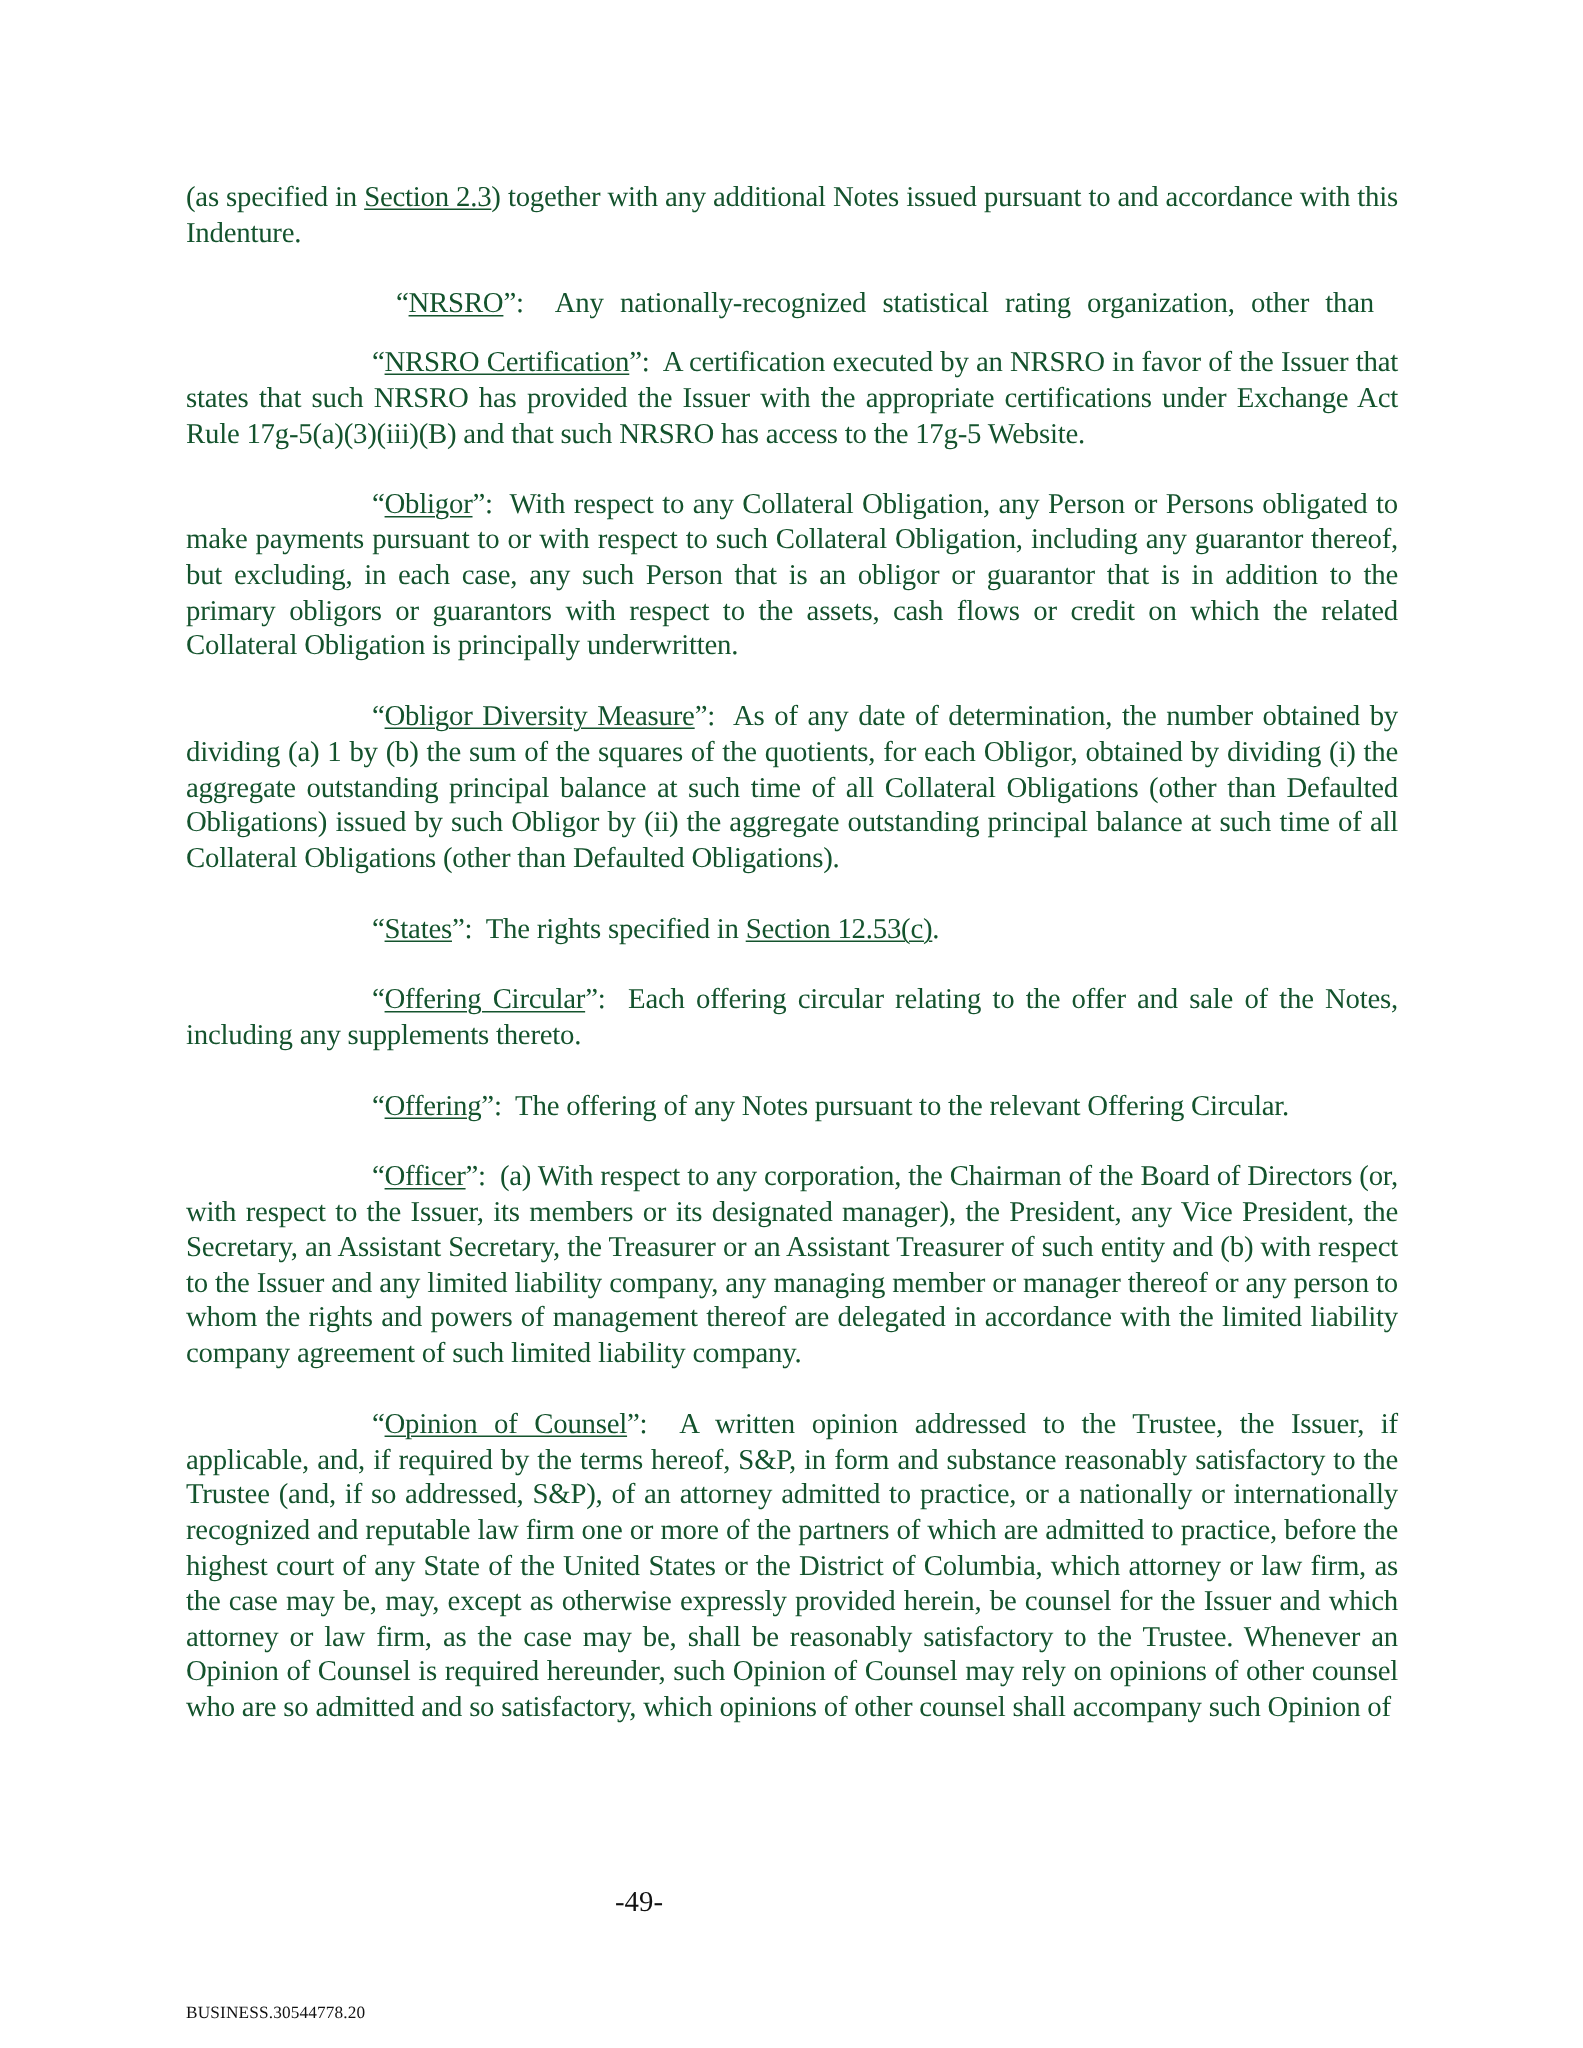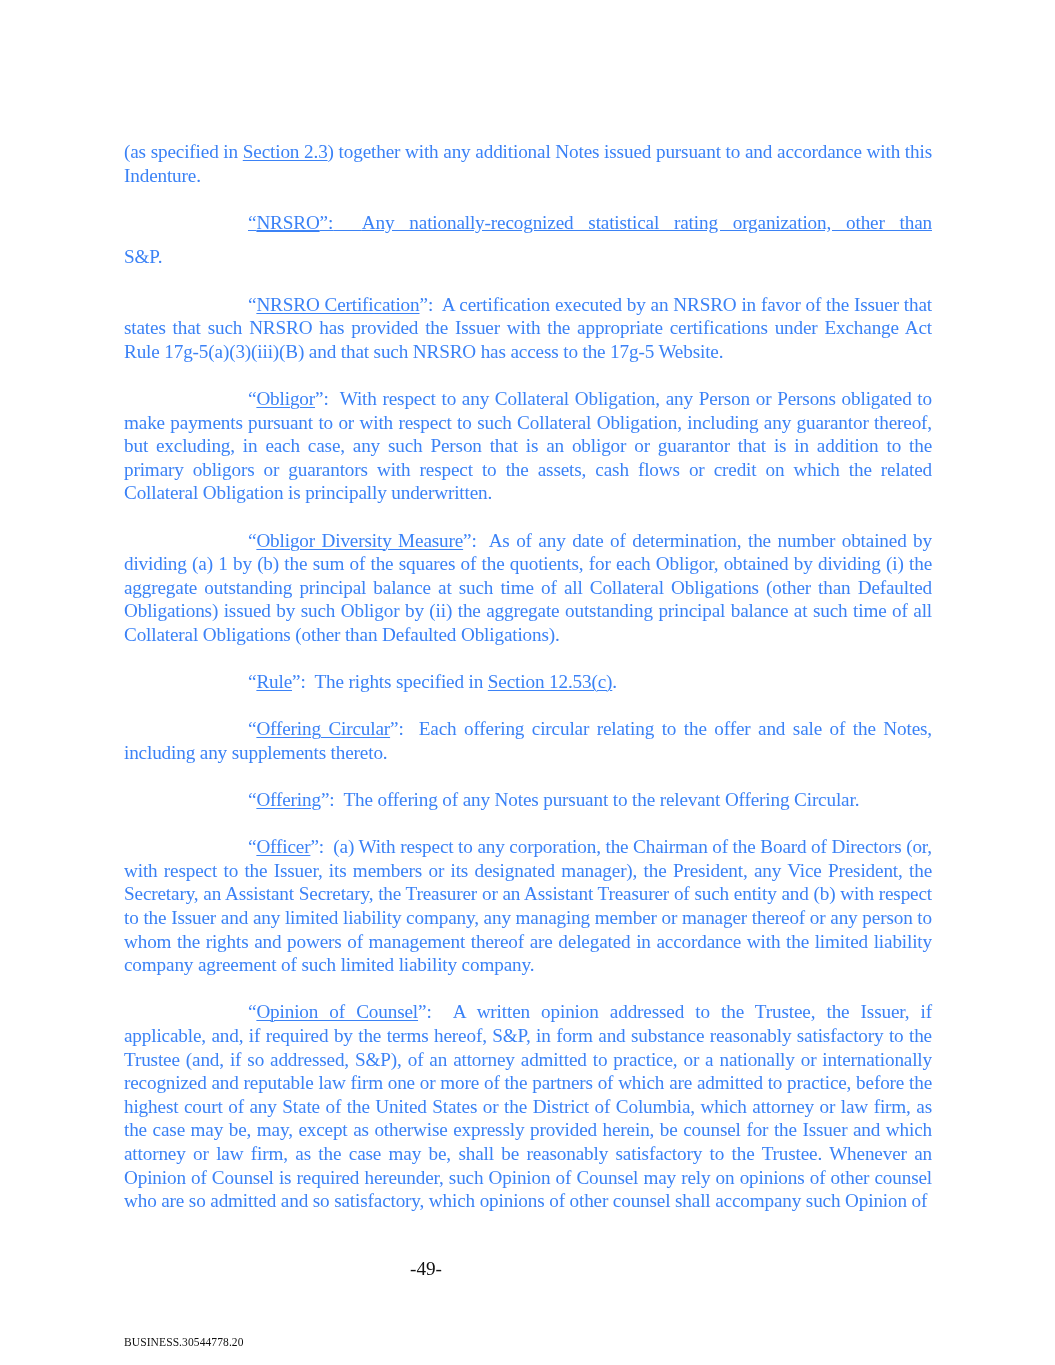--- a/index.html
+++ b/index.html
@@ -1,53 +1,52 @@
 <!DOCTYPE html>
 <html><head>
 <meta charset="utf-8">
 <style>
   html, body { margin: 0; padding: 0; background: #ffffff; }
   body { width: 1055px; height: 1365px; position: relative; overflow: hidden; }
   .page {
-    position: absolute; left: 124px; top: 140px; width: 808px;
+    position: absolute; left: 124px; top: 120px; width: 808px;
     font-family: "Liberation Serif", serif; font-size: 19.2px; line-height: 23.6px;
-    color: #3b82f6; text-align: justify; letter-spacing: -0.15px;
+    color: #14532d; text-align: justify; letter-spacing: -0.15px;
   }
   .para { margin: 0 0 23.6px 0; }
   .para.def { text-indent: 124px; }
   .para.last { margin-bottom: 16px; }
   .u { text-decoration: underline; text-underline-offset: 2px; text-decoration-thickness: 1px; }
-  .nrsro-para { margin: 0; text-indent: 124px; text-align-last: justify; text-decoration: underline; }
+  .nrsro-para { margin: 16px; text-indent: 124px; text-align-last: justify; }
   .nrsro-tail { margin: 0 0 23.6px 0; padding-top: 11px; }
   .page-number {
     position: absolute; left: 0; width: 852px; top: 1258px; text-align: center;
     font-family: "Liberation Serif", serif; font-size: 19.2px; color: #111111;
   }
   .doc-id {
     position: absolute; left: 124px; top: 1336px;
     font-family: "Liberation Serif", serif; font-size: 11.5px; color: #111111; letter-spacing: 0.1px;
   }
 </style>
 </head>
 <body>
 
 <div class="page">
 
   <p class="para"><span>(as specified in </span><span class="u">Section 2.3</span><span>) together with any additional Notes issued pursuant to and accordance with this Indenture.</span></p>
 
   <p class="nrsro-para"><span>“</span><span class="u">NRSRO</span><span>”:</span>&nbsp; <span>Any nationally-recognized statistical rating organization, other than</span></p>
-  <p class="nrsro-tail">S&amp;P.</p>
 
   <p class="para def"><span>“</span><span class="u">NRSRO Certification</span><span>”:</span>&nbsp; <span>A certification executed by an NRSRO in favor of the Issuer that states that such NRSRO has provided the Issuer with the appropriate certifications under Exchange Act Rule 17g-5(a)(3)(iii)(B) and that such NRSRO has access to the 17g-5 Website.</span></p>
 
   <p class="para def"><span>“</span><span class="u">Obligor</span><span>”:</span>&nbsp; <span>With respect to any Collateral Obligation, any Person or Persons obligated to make payments pursuant to or with respect to such Collateral Obligation, including any guarantor thereof, but excluding, in each case, any such Person that is an obligor or guarantor that is in addition to the primary obligors or guarantors with respect to the assets, cash flows or credit on which the related Collateral Obligation is principally underwritten.</span></p>
 
   <p class="para def"><span>“</span><span class="u">Obligor Diversity Measure</span><span>”:</span>&nbsp; <span>As of any date of determination, the number obtained by dividing (a) 1 by (b) the sum of the squares of the quotients, for each Obligor, obtained by dividing (i) the aggregate outstanding principal balance at such time of all Collateral Obligations (other than Defaulted Obligations) issued by such Obligor by (ii) the aggregate outstanding principal balance at such time of all Collateral Obligations (other than Defaulted Obligations).</span></p>
 
-  <p class="para def"><span>“</span><span class="u">Rule</span><span>”:</span>&nbsp; <span>The rights specified in </span><span class="u">Section 12.53(c)</span><span>.</span></p>
+  <p class="para def"><span>“</span><span class="u">States</span><span>”:</span>&nbsp; <span>The rights specified in </span><span class="u">Section 12.53(c)</span><span>.</span></p>
 
   <p class="para def"><span>“</span><span class="u">Offering Circular</span><span>”:</span>&nbsp; <span>Each offering circular relating to the offer and sale of the Notes, including any supplements thereto.</span></p>
 
   <p class="para def"><span>“</span><span class="u">Offering</span><span>”:</span>&nbsp; <span>The offering of any Notes pursuant to the relevant Offering Circular.</span></p>
 
   <p class="para def"><span>“</span><span class="u">Officer</span><span>”:</span>&nbsp; <span>(a) With respect to any corporation, the Chairman of the Board of Directors (or, with respect to the Issuer, its members or its designated manager), the President, any Vice President, the Secretary, an Assistant Secretary, the Treasurer or an Assistant Treasurer of such entity and (b) with respect to the Issuer and any limited liability company, any managing member or manager thereof or any person to whom the rights and powers of management thereof are delegated in accordance with the limited liability company agreement of such limited liability company.</span></p>
 
   <p class="para def last"><span>“</span><span class="u">Opinion of Counsel</span><span>”:</span>&nbsp; <span>A written opinion addressed to the Trustee, the Issuer, if applicable, and, if required by the terms hereof, S&amp;P, in form and substance reasonably satisfactory to the Trustee (and, if so addressed, S&amp;P), of an attorney admitted to practice, or a nationally or internationally recognized and reputable law firm one or more of the partners of which are admitted to practice, before the highest court of any State of the United States or the District of Columbia, which attorney or law firm, as the case may be, may, except as otherwise expressly provided herein, be counsel for the Issuer and which attorney or law firm, as the case may be, shall be reasonably satisfactory to the Trustee.  Whenever an Opinion of Counsel is required hereunder, such Opinion of Counsel may rely on opinions of other counsel who are so admitted and so satisfactory, which opinions of other counsel shall accompany such Opinion of</span></p>
 
 </div>

